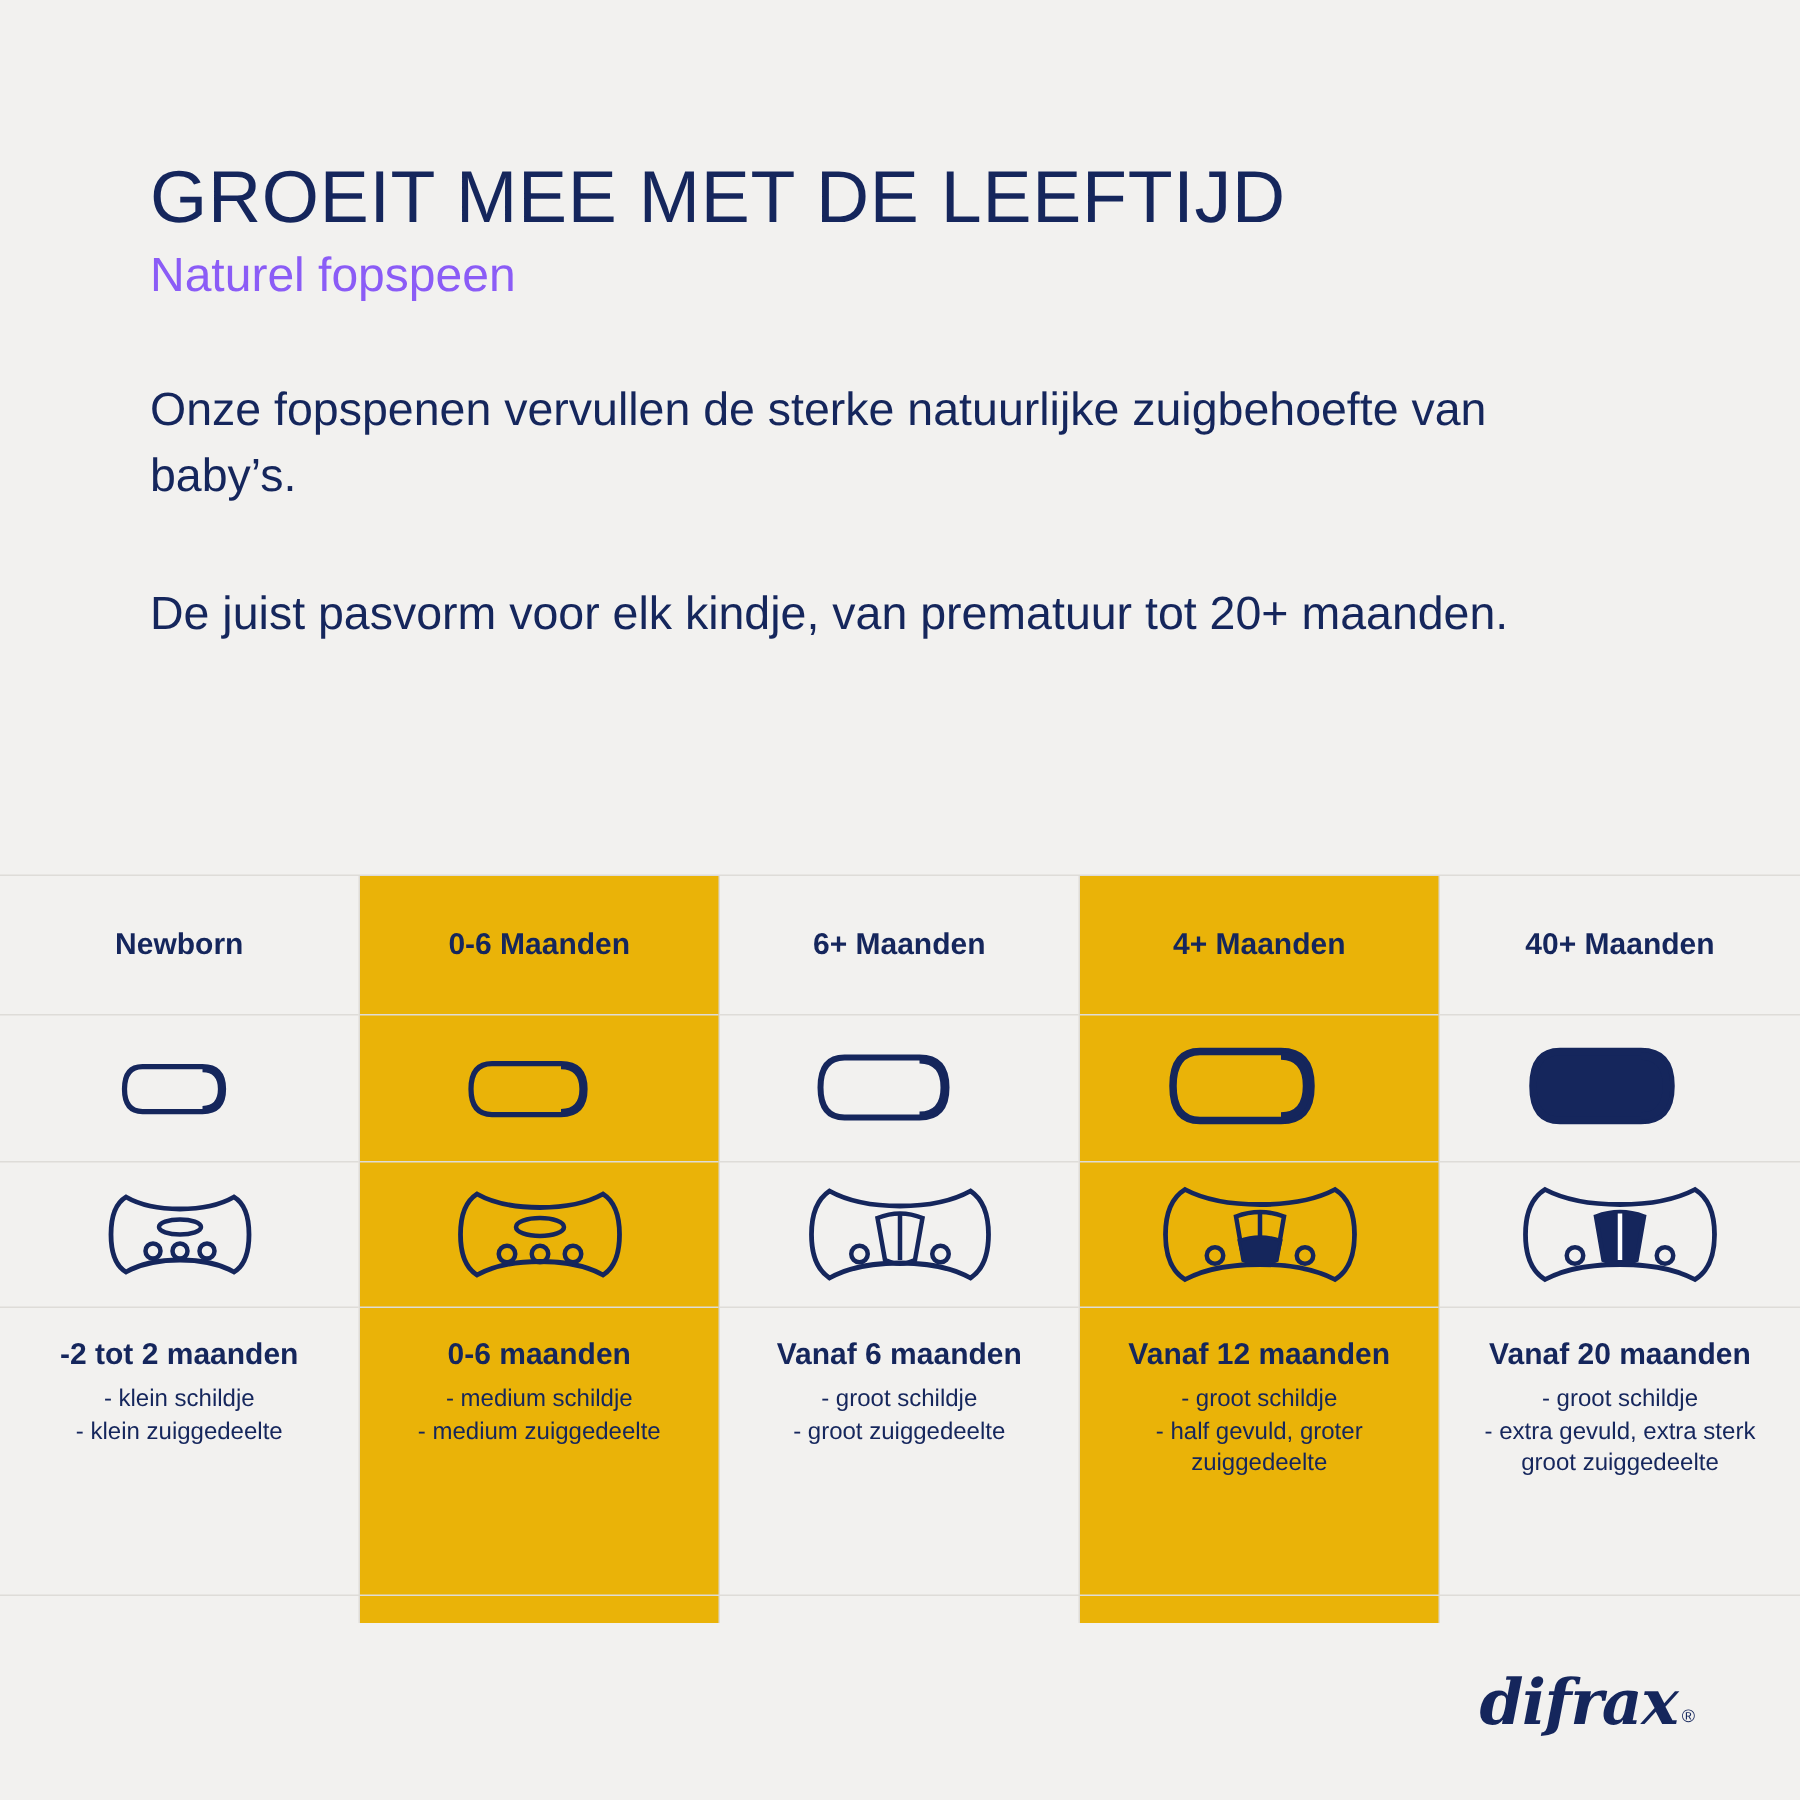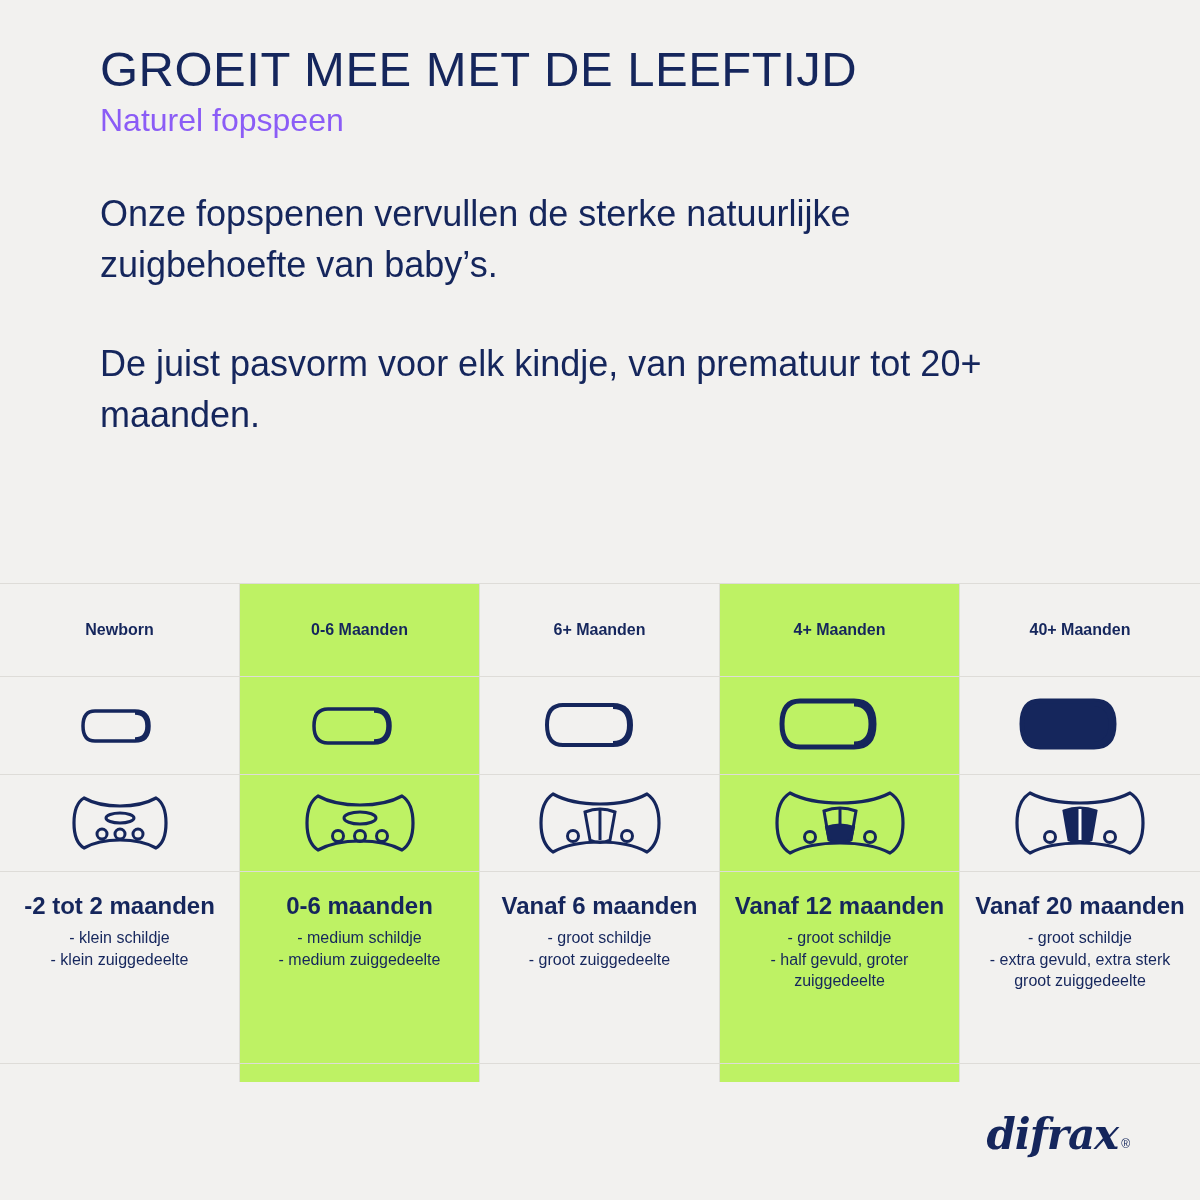--- a/index.html
+++ b/index.html
@@ -16,40 +16,40 @@
   }
   .page {
     position: relative;
     width: 1200px;
     height: 1200px;
     background: #f2f1ef;
   }
 
   
   .header {
-    padding: 44px 100px 0 100px;
+    padding: 107px 100px 0 100px;
   }
   .title {
     font-size: 49px;
     letter-spacing: 0.5px;
     font-weight: 400;
     color: #15265c;
     line-height: 1.05;
     margin: 0 0 4px 0;
     text-transform: uppercase;
   }
   .subtitle {
     font-size: 32px;
     font-weight: 400;
     color: #8b5cf6;
     margin: 6px 0 0 0;
     line-height: 1.2;
   }
   .para {
-    font-size: 36px;
+    font-size: 31px;
     font-weight: 400;
     color: #15265c;
     line-height: 1.42;
     margin: 48px 0 0 0;
     max-width: 950px;
   }
   .para.second {
   }
 
   
@@ -63,28 +63,28 @@
   }
   .col {
     width: 240px;
     box-sizing: border-box;
     border-right: 1px solid #dedcd8;
     display: flex;
     flex-direction: column;
     background: transparent;
   }
   .col:last-child { border-right: none; }
-  .col.shaded { background: #bef264; }
+  .col.shaded { background: #eab308; }
 
   .col-head {
     height: 92px;
     display: flex;
     align-items: center;
     justify-content: center;
-    font-size: 16px;
+    font-size: 20px;
     font-weight: bold;
     color: #15265c;
     text-align: center;
     border-bottom: 1px solid #dedcd8;
   }
   .cell-teat {
     height: 97px;
     display: flex;
     align-items: center;
     justify-content: center;
@@ -96,21 +96,21 @@
     align-items: center;
     justify-content: center;
     border-bottom: 1px solid #dedcd8;
   }
   .cell-text {
     padding: 18px 14px 22px 14px;
     text-align: center;
     min-height: 170px;
   }
   .cell-text .lead {
-    font-size: 24px;
+    font-size: 20px;
     font-weight: bold;
     color: #15265c;
     line-height: 1.3;
     margin-bottom: 6px;
   }
   .cell-text .detail {
     font-size: 16px;
     font-weight: 400;
     color: #15265c;
     line-height: 1.35;

